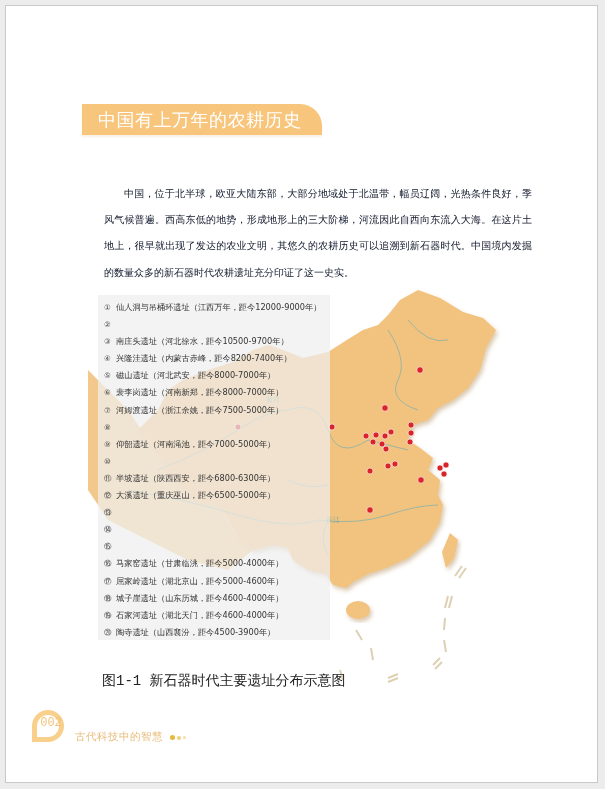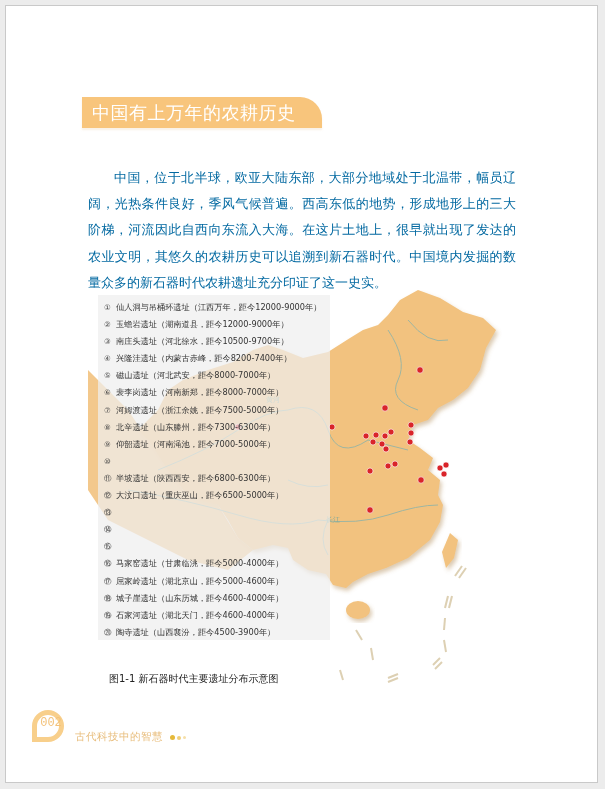--- a/index.html
+++ b/index.html
@@ -13,42 +13,42 @@
   .page {
     position: absolute;
     left: 5px; top: 5px;
     width: 593px; height: 778px;
     background: #ffffff;
     border: 1px solid #c9c9c9;
     box-sizing: border-box;
   }
   .banner {
     position: absolute;
-    left: 82px; top: 97px;
+    left: 82px; top: 104px;
     width: 240px; height: 31px;
     background: #f8c57c;
     border-top-right-radius: 22px;
     color: #ffffff;
     font-size: 18px;
     line-height: 31px;
-    padding-left: 10px;
+    padding-left: 16px;
     box-sizing: border-box;
     letter-spacing: 0.5px;
     box-shadow: 0 2px 2px rgba(230,200,150,0.25);
   }
   .body-text {
     position: absolute;
     left: 88px; top: 165px;
     width: 428px;
-    font-size: 13px;
+    font-size: 10px;
     line-height: 26.2px;
-    color: #0369a1;
+    color: #0f172a;
     text-indent: 2em;
     text-align: justify;
-    margin: 0;
+    margin: 16px;
   }
   .map-wrap {
     position: absolute;
     left: 88px; top: 290px;
     width: 420px; height: 400px;
   }
   .map-svg { position: absolute; left: 0; top: 0; }
   .legend {
     position: absolute;
     left: 98px; top: 295px;
@@ -66,23 +66,24 @@
     align-items: center;
   }
   .legend-num {
     display: inline-block;
     width: 12px;
     font-size: 7.5px;
     color: #444;
   }
   .caption {
     position: absolute;
-    left: 109px; top: 672px;
-    font-size: 10px;
+    left: 102px; top: 672px;
+    font-size: 14px;
     color: #222;
+    font-family: Liberation Mono, monospace;
   }
   .footer-badge {
     position: absolute;
     left: 32px; top: 710px;
     width: 32px; height: 32px;
     border-radius: 50% 50% 50% 0;
     border: 5px solid #f8cf8b;
     transform: rotate(0deg);
     box-sizing: border-box;
     background: #fff;
@@ -197,21 +198,20 @@
   </svg>
 </div>
 
 <div class="legend">
   <div class="legend-item">
       <span class="legend-num">①</span>
       <span>仙人洞与吊桶环遗址（江西万年，距今12000-9000年）</span>
     </div>
   <div class="legend-item">
       <span class="legend-num">②</span>
-      <span>玉蟾岩遗址（湖南道县，距今12000-9000年）</span>
     </div>
   <div class="legend-item">
       <span class="legend-num">③</span>
       <span>南庄头遗址（河北徐水，距今10500-9700年）</span>
     </div>
   <div class="legend-item">
       <span class="legend-num">④</span>
       <span>兴隆洼遗址（内蒙古赤峰，距今8200-7400年）</span>
     </div>
   <div class="legend-item">
@@ -221,36 +221,35 @@
   <div class="legend-item">
       <span class="legend-num">⑥</span>
       <span>裴李岗遗址（河南新郑，距今8000-7000年）</span>
     </div>
   <div class="legend-item">
       <span class="legend-num">⑦</span>
       <span>河姆渡遗址（浙江余姚，距今7500-5000年）</span>
     </div>
   <div class="legend-item">
       <span class="legend-num">⑧</span>
-      <span>北辛遗址（山东滕州，距今7300-6300年）</span>
     </div>
   <div class="legend-item">
       <span class="legend-num">⑨</span>
       <span>仰韶遗址（河南渑池，距今7000-5000年）</span>
     </div>
   <div class="legend-item">
       <span class="legend-num">⑩</span>
     </div>
   <div class="legend-item">
       <span class="legend-num">⑪</span>
       <span>半坡遗址（陕西西安，距今6800-6300年）</span>
     </div>
   <div class="legend-item">
       <span class="legend-num">⑫</span>
-      <span>大汶口遗址（重庆巫山，距今6500-5000年）</span>
+      <span>大溪遗址（重庆巫山，距今6500-5000年）</span>
     </div>
   <div class="legend-item">
       <span class="legend-num">⑬</span>
     </div>
   <div class="legend-item">
       <span class="legend-num">⑭</span>
     </div>
   <div class="legend-item">
       <span class="legend-num">⑮</span>
     </div>

